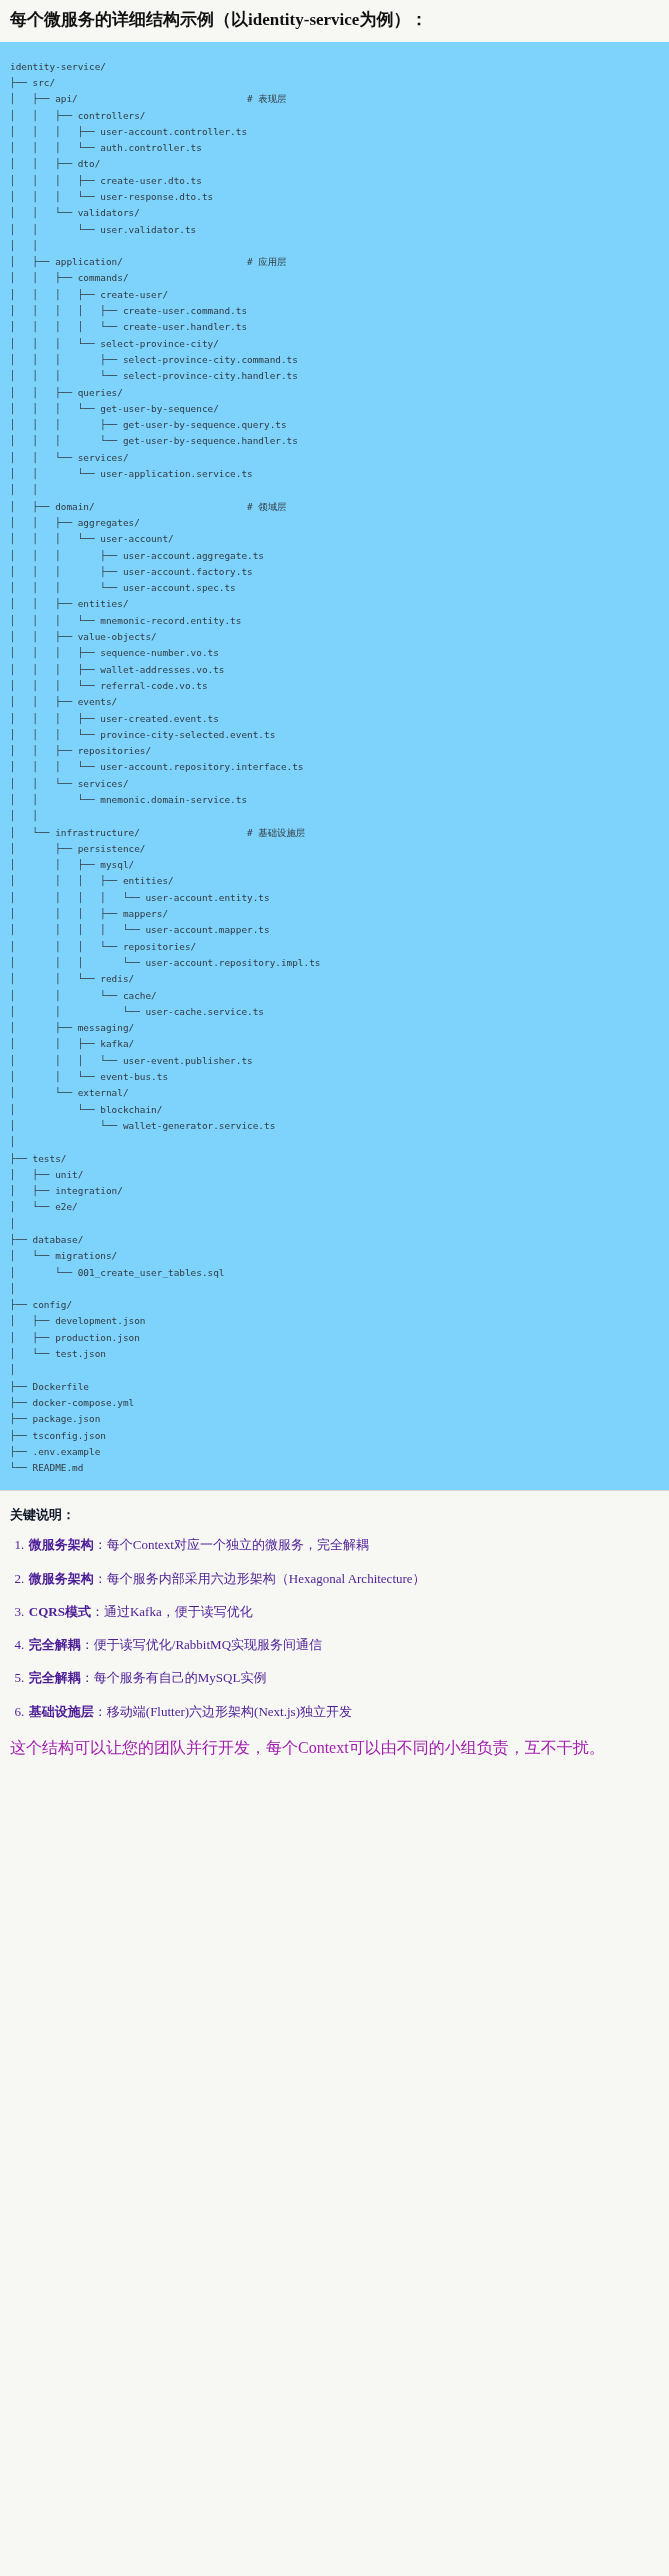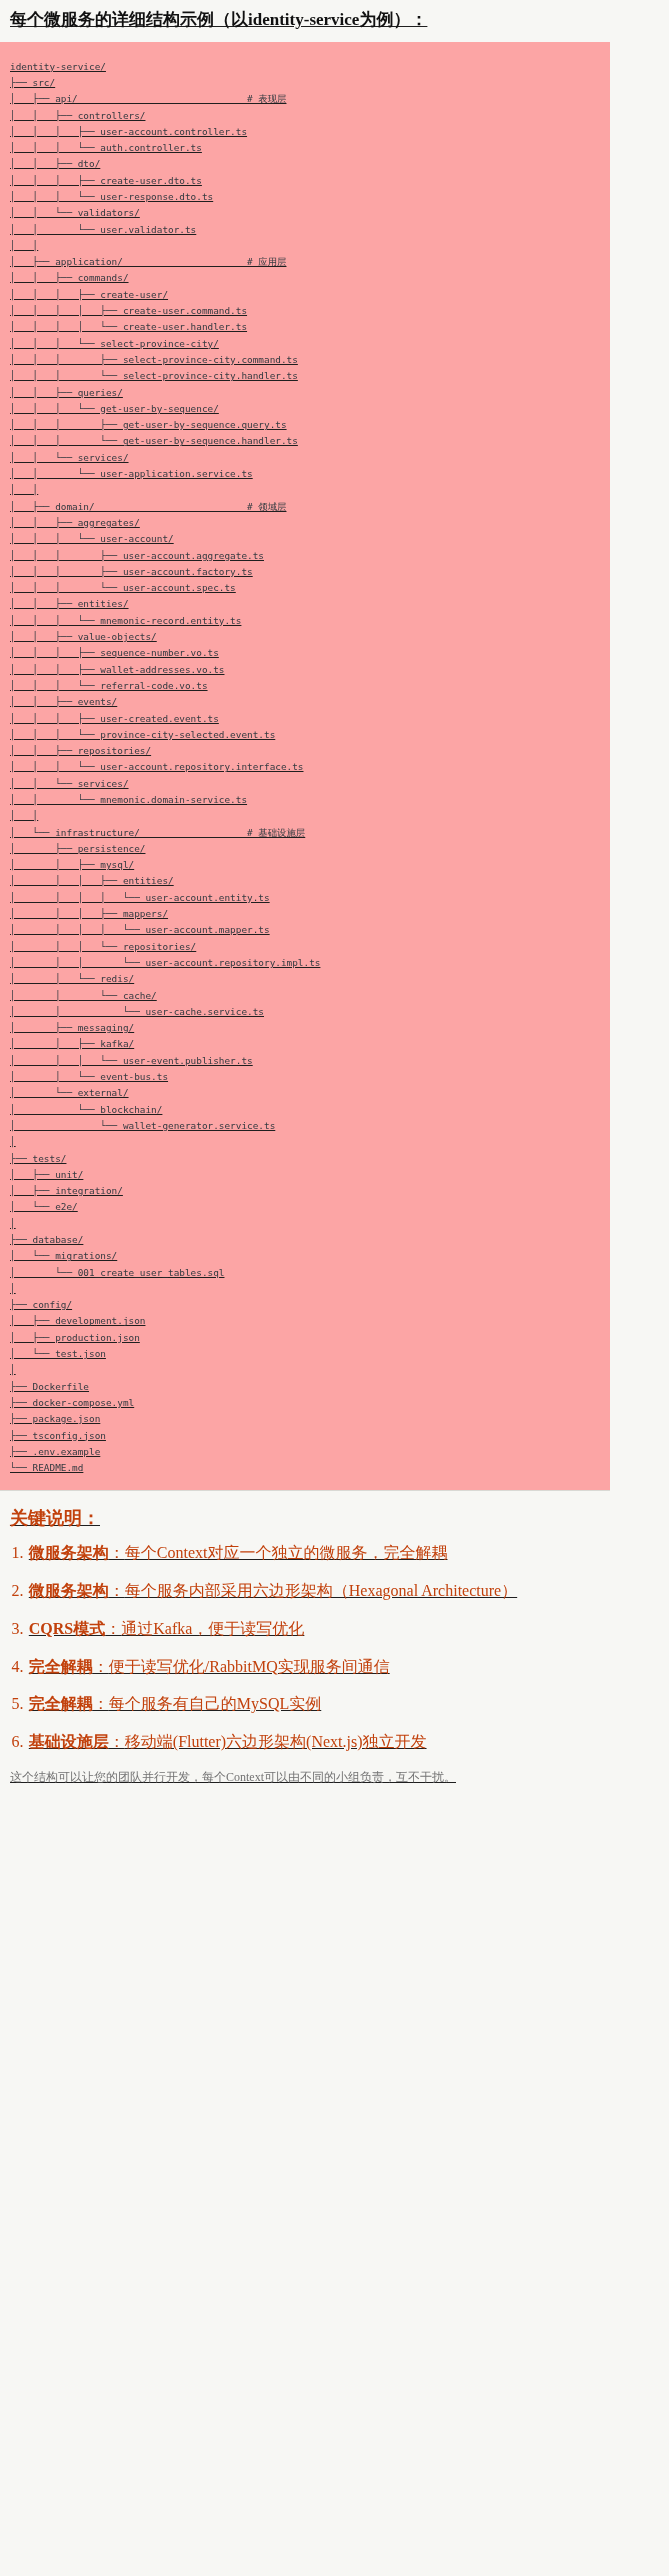--- a/index.html
+++ b/index.html
@@ -3,78 +3,78 @@
 <meta charset="utf-8">
 <style>
   html, body { margin:0; padding:0; }
   body {
     width:669px;
     background:#f7f7f4;
     font-family:"Liberation Serif", serif;
     color:#1f1f1f;
     -webkit-font-smoothing:antialiased;
   }
-  .page { width:610px; box-sizing:border-box;text-decoration:underline; }
+  .page { width:669px; box-sizing:border-box; }
 
   .doc-title {
     font-family:"Liberation Serif", serif;
     font-weight:bold;
     font-size:17px;
     line-height:1.35;
     padding:8.8px 10px 10px 10px;
     color:#111111;
     letter-spacing:0px;
   }
   .rule {
     height:0.6px;
     background:#d9d9d4;
     width:100%;
   }
 
   .tree-block {
     padding:16.3px 10px 13.8px 10px;
-    background:#fca5a5;
+    background:#7dd3fc;
   }
   pre.tree {
     margin:0;
     font-family:"DejaVu Sans Mono","Liberation Mono",monospace;
     font-size:9.4px;
     line-height:16.3px;
     color:#333a40;
     white-space:pre;
     letter-spacing:0px;
     tab-size:4;
   }
 
   .notes {
     padding:3.8px 10px 6.3px 10px;
   }
   .notes-title {
     font-family:"Liberation Serif", serif;
     font-weight:bold;
-    font-size:18px;
-    color:#c2410c;
+    font-size:13px;
+    color:#0f172a;
     margin:11.3px 0 11.3px 0;
   }
   ol.key-list {
     margin:0 0 0 0;
     padding-left:17.5px;
-    font-size:16px;
+    font-size:13px;
     line-height:1.5;
-    color:#c2410c;
+    color:#4c1d95;
   }
   ol.key-list li {
     margin:0 0 13.8px 0;
     padding-left:1.3px;
   }
   ol.key-list li b { font-weight:bold; }
   .closing {
-    font-size:12px;
+    font-size:16px;
     line-height:1.6;
-    color:#737373;
+    color:#a21caf;
     margin:11.3px 0 8.8px 0;
   }
 </style>
 </head>
 <body>
 
 <div class="page">
 
   <div class="doc-title">每个微服务的详细结构示例（以identity-service为例）：</div>
   <div class="rule"></div>

